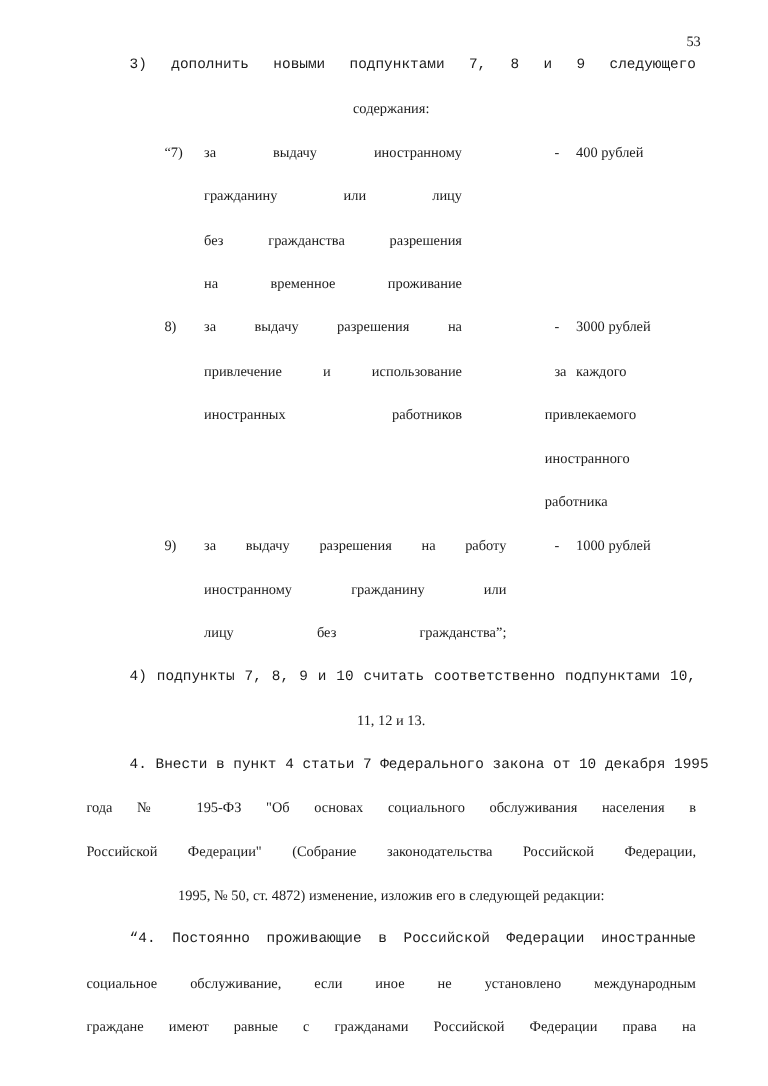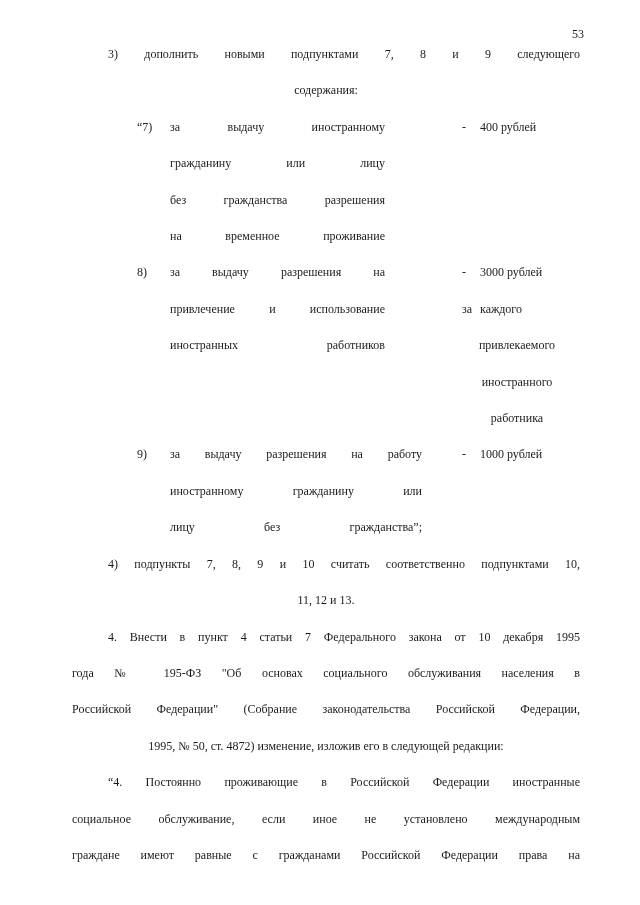--- a/index.html
+++ b/index.html
@@ -15,32 +15,32 @@
     padding:36px 60px 0 72px;
     overflow:hidden;
   }
   .pageno{
     position:absolute;
     top:24px;right:56px;
     line-height:20px;
   }
   .ln{white-space:nowrap;text-align:center;}
   .ln.just{text-align:justify;text-align-last:justify;text-justify:inter-word;}
-  .ln.ind{padding-left:36px;}
+  .ln.ind{padding-left:36px;font-family:Liberation Mono, monospace;}
   .tariff{margin-left:65px;}
   .t-item{display:flex;align-items:flex-start;}
   .inum{flex:none;width:33px;white-space:nowrap;}
   .desc{flex:none;width:215px;}
   .t-item.wide .desc{width:252px;}
   .dln{white-space:nowrap;text-align:justify;text-align-last:justify;text-justify:inter-word;}
   .amt{flex:none;margin-left:auto;width:126px;}
   .aln{display:flex;}
   .pre{flex:none;width:26px;padding-left:8px;box-sizing:border-box;white-space:nowrap;}
   .val{flex:1;text-align:left;white-space:nowrap;}
-  .aln.center{display:block;text-align:center;white-space:nowrap;}
+  .aln.center{display:block;white-space:nowrap;}
 </style>
 </head>
 <body>
 
 <div class="page">
 
   <div class="pageno">53</div>
 
   <div>
     <div class="ln just ind">3) дополнить новыми подпунктами 7, 8 и 9 следующего</div>

